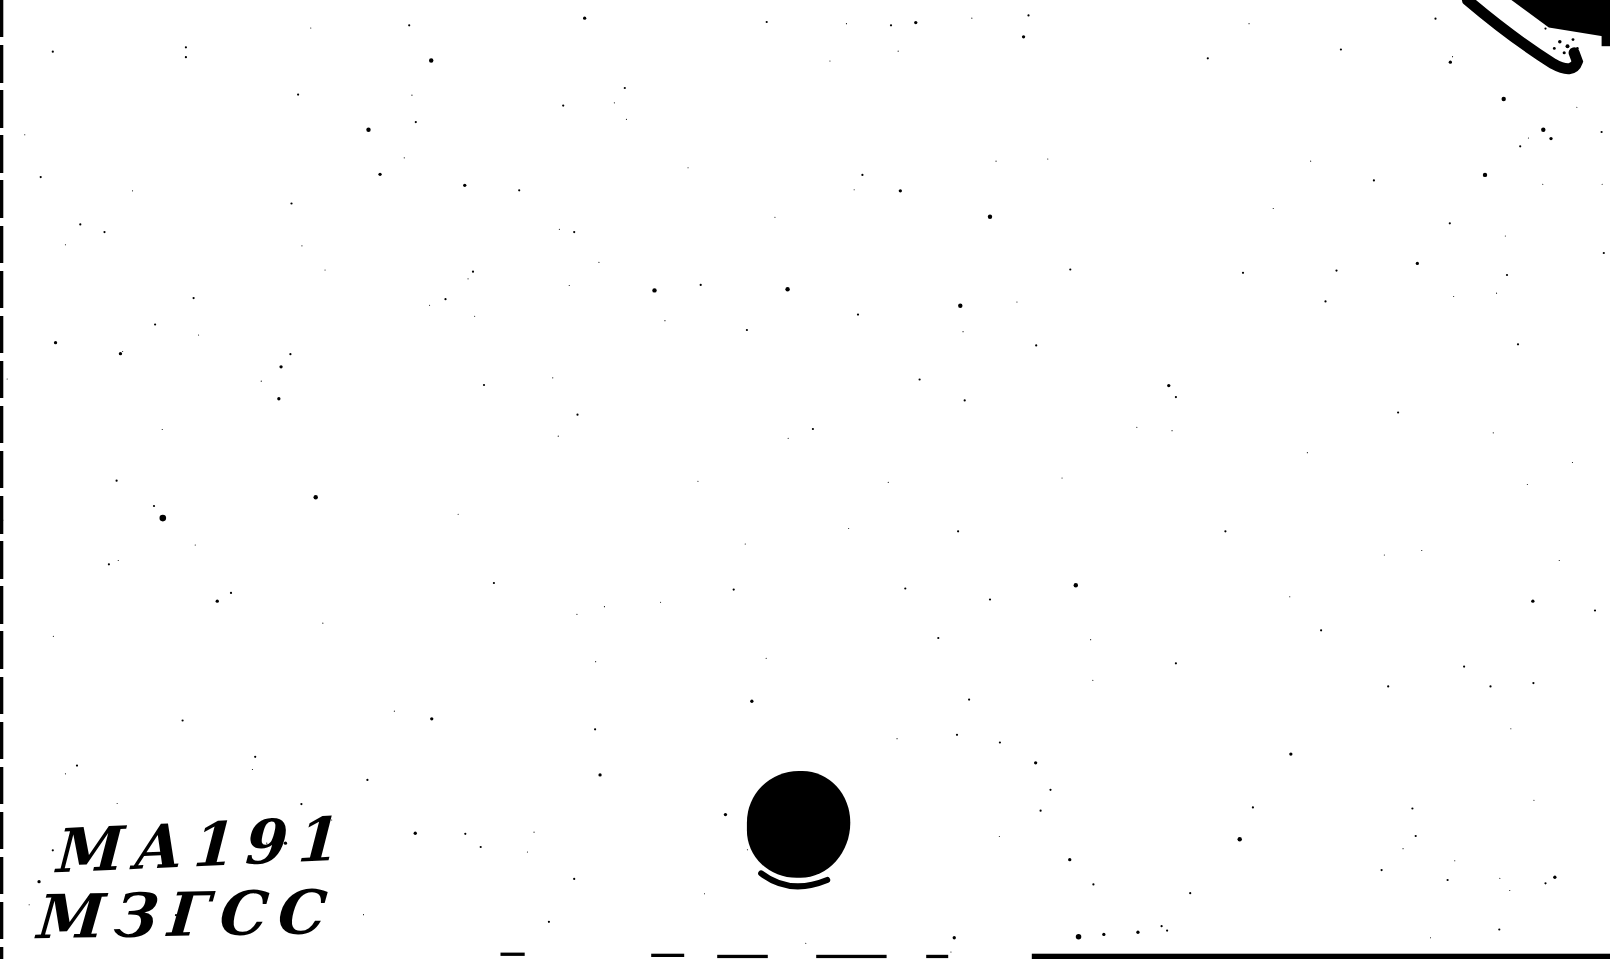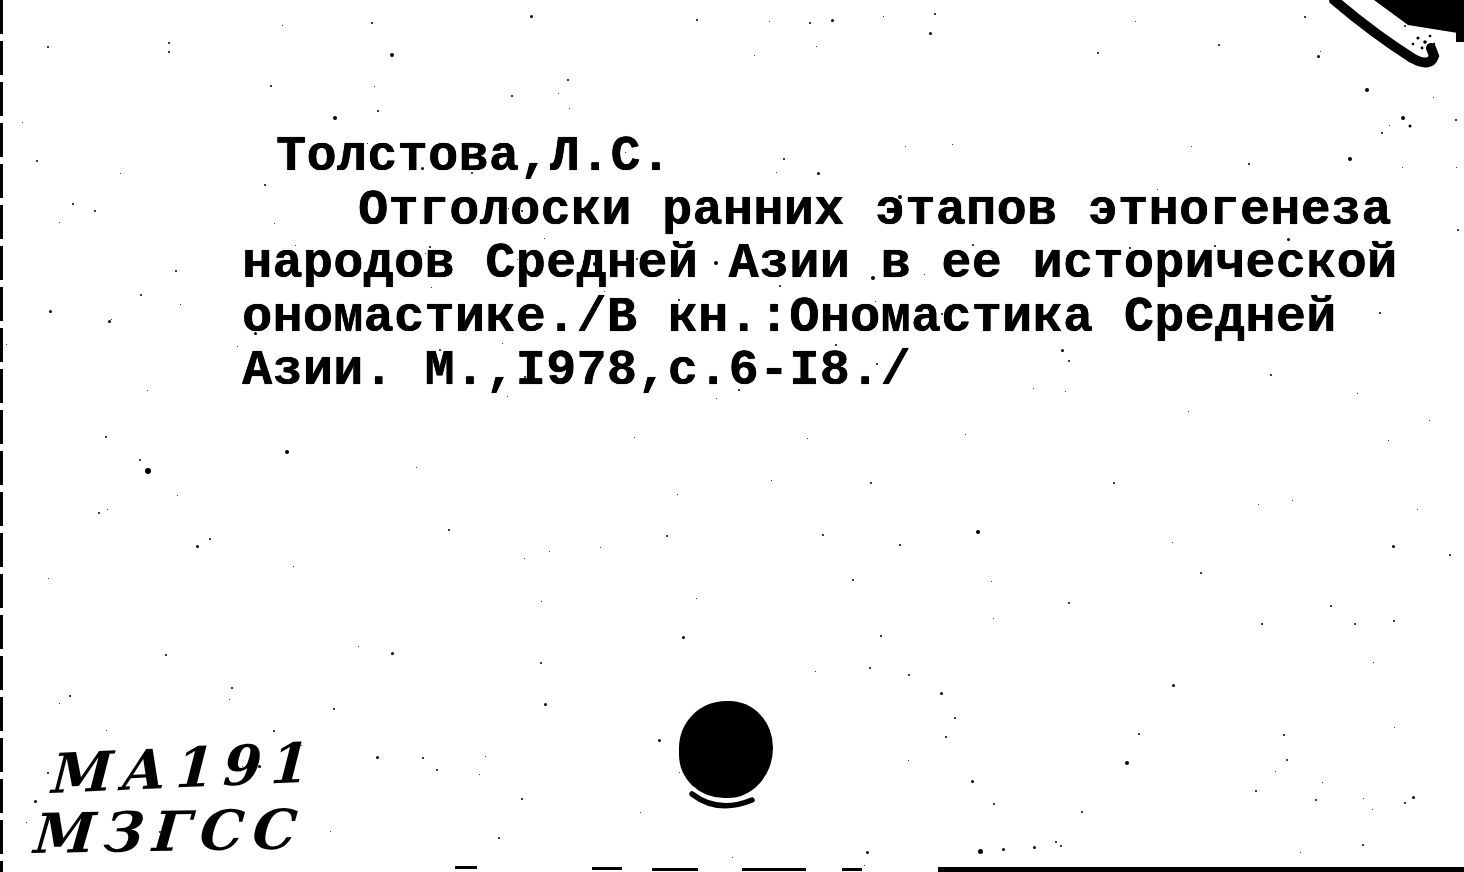--- a/index.html
+++ b/index.html
@@ -53,27 +53,20 @@
   }
   .dash{position:absolute;background:#000;}
   .corner-svg{position:absolute;right:0;top:0;}
   .speck{position:absolute;background:#000;border-radius:50%;}
 </style>
 </head>
 <body>
 
 <div class="page">
 
-  <div class="typed">
-    <div class="tl1">Толстова,Л.С.</div>
-    <div class="tl2">Отголоски ранних этапов этногенеза</div>
-    <div class="tl3">народов Средней Азии в ее исторической</div>
-    <div class="tl4">ономастике./В кн.:Ономастика Средней</div>
-    <div class="tl5">Азии. М.,I978,с.6-I8./</div>
-  </div>
 
   <div class="callnum">
     <div class="cn1">МА191</div>
     <div class="cn2">МЗГСС</div>
   </div>
 
   <div class="hole"></div>
   <svg class="hole-arc" width="72" height="28" viewBox="0 0 72 28">
     <path d="M4,5 Q30,25 64,11" stroke="#000" stroke-width="5.5" fill="none" stroke-linecap="round"></path>
   </svg>

